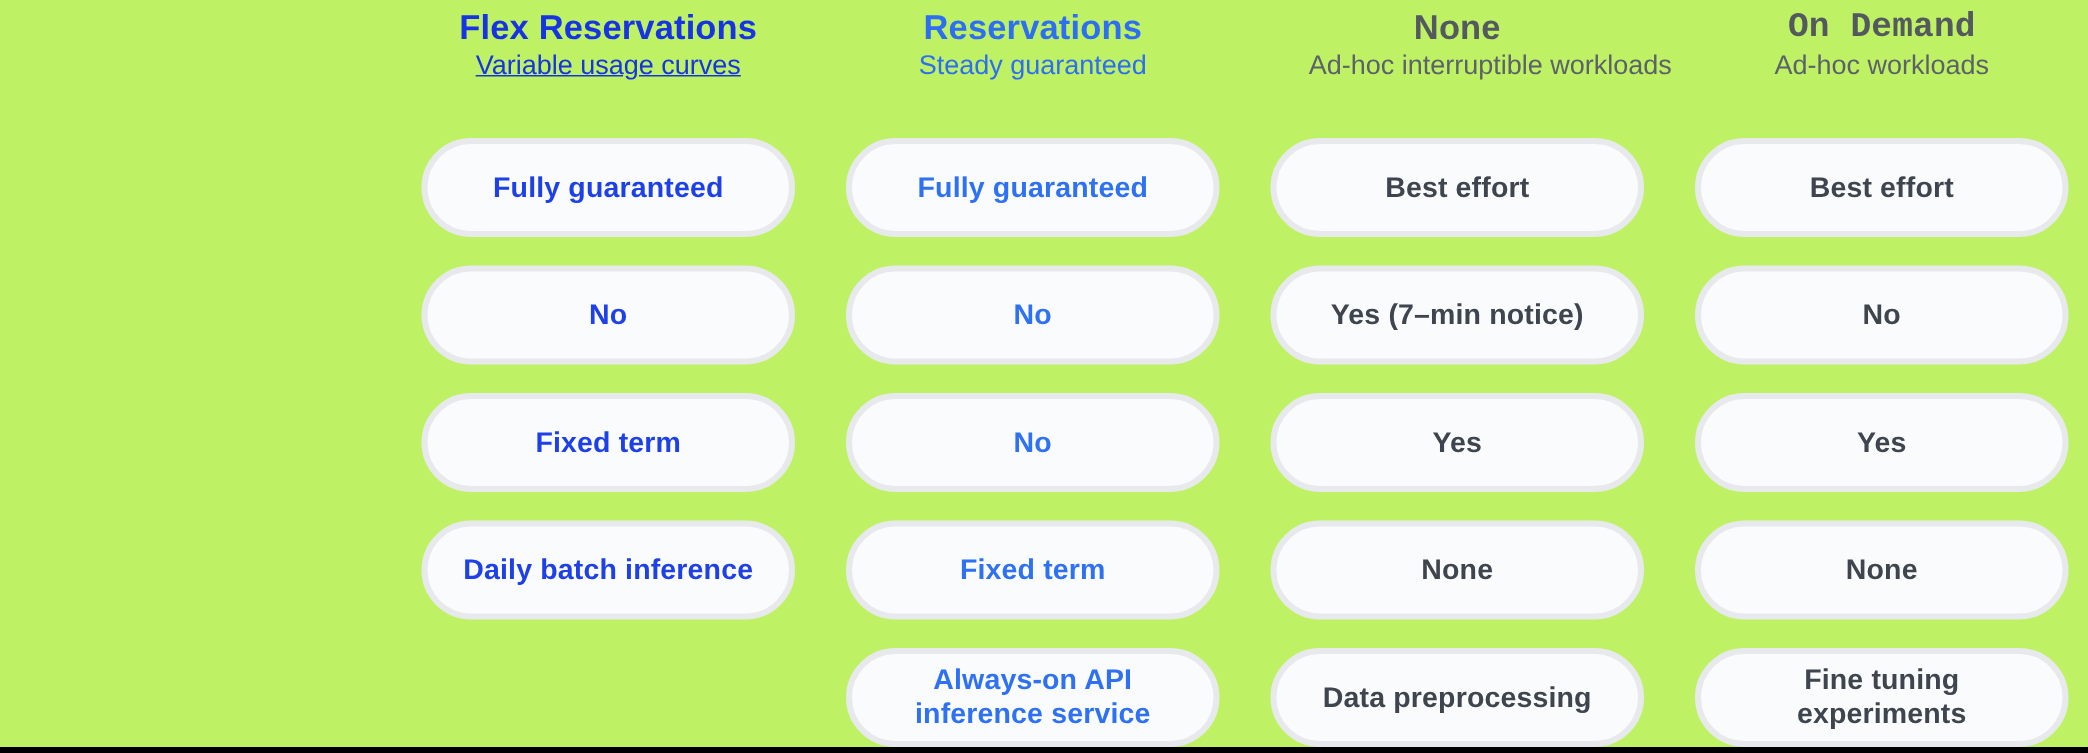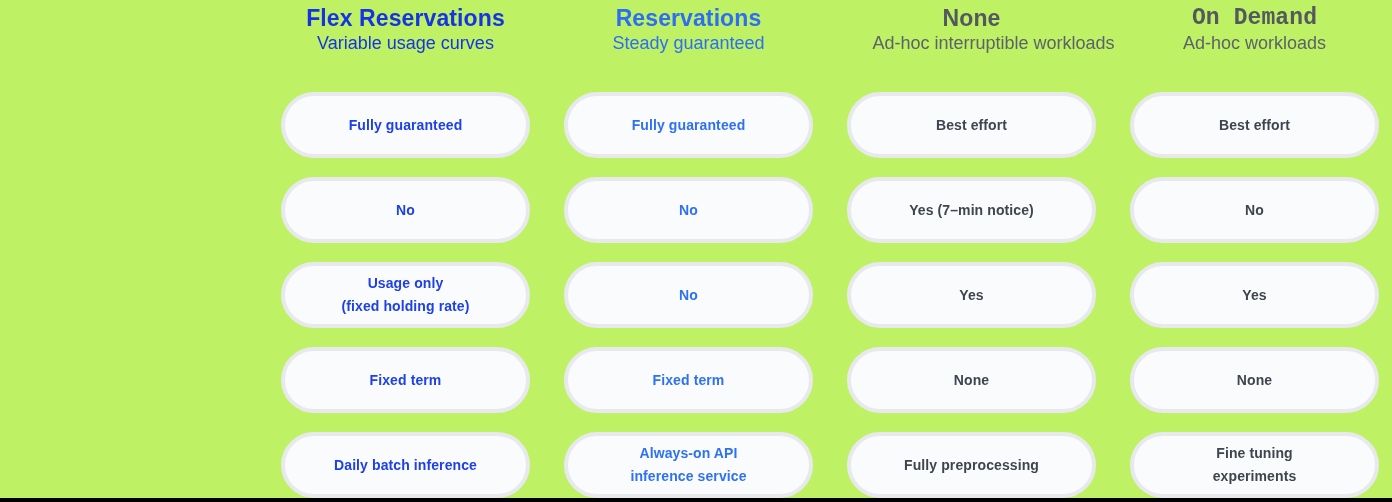--- a/index.html
+++ b/index.html
@@ -50,47 +50,43 @@
     margin-bottom: 19px;
     background: #FAFBFD;
     border: 4px solid #E7E9EC;
     border-radius: 34px;
     display: flex;
     align-items: center;
     justify-content: center;
     text-align: center;
   }
   .pill-label {
-    font-size: 14px;
+    font-size: 19px;
     font-weight: 700;
     line-height: 23px;
     white-space: pre-line;
     letter-spacing: 0.1px;
   }
 </style>
 </head>
 <body>
 
 <div class="board">
   <div class="columns">
 
     <div class="column">
       <div class="col-header">
         <div class="col-title" style="color: rgb(22, 52, 227);">Flex Reservations</div>
-        <div class="col-subtitle" style="color: rgb(22, 52, 227);">Variable usage curves</div>
+        <div class="col-subtitle" style="color: rgb(22, 52, 227); text-decoration: underline;">Variable usage curves</div>
       </div>
       <div class="pill">
         <div class="pill-label" style="color: rgb(30, 64, 231);">Fully guaranteed</div>
       </div>
       <div class="pill">
         <div class="pill-label" style="color: rgb(30, 64, 231);">No</div>
-      </div>
-      <div class="pill">
-        <div class="pill-label" style="color: rgb(30, 64, 231);">Usage only
-(fixed holding rate)</div>
       </div>
       <div class="pill">
         <div class="pill-label" style="color: rgb(30, 64, 231);">Fixed term</div>
       </div>
       <div class="pill">
         <div class="pill-label" style="color: rgb(30, 64, 231); text-align: center;">Daily batch inference</div>
       </div>
     </div>
 
     <div class="column">
@@ -127,21 +123,21 @@
       <div class="pill">
         <div class="pill-label" style="color: rgb(63, 69, 78); text-align: center;">Yes (7–min notice)</div>
       </div>
       <div class="pill">
         <div class="pill-label" style="color: rgb(63, 69, 78);">Yes</div>
       </div>
       <div class="pill">
         <div class="pill-label" style="color: rgb(63, 69, 78);">None</div>
       </div>
       <div class="pill">
-        <div class="pill-label" style="color: rgb(63, 69, 78);">Fully preprocessing</div>
+        <div class="pill-label" style="color: rgb(63, 69, 78);">Data preprocessing</div>
       </div>
     </div>
 
     <div class="column">
       <div class="col-header">
         <div class="col-title" style="color: rgb(84, 88, 95); font-family: Liberation Mono, monospace;">On Demand</div>
         <div class="col-subtitle" style="color: rgb(93, 98, 106);">Ad-hoc workloads</div>
       </div>
       <div class="pill">
         <div class="pill-label" style="color: rgb(63, 69, 78);">Best effort</div>

